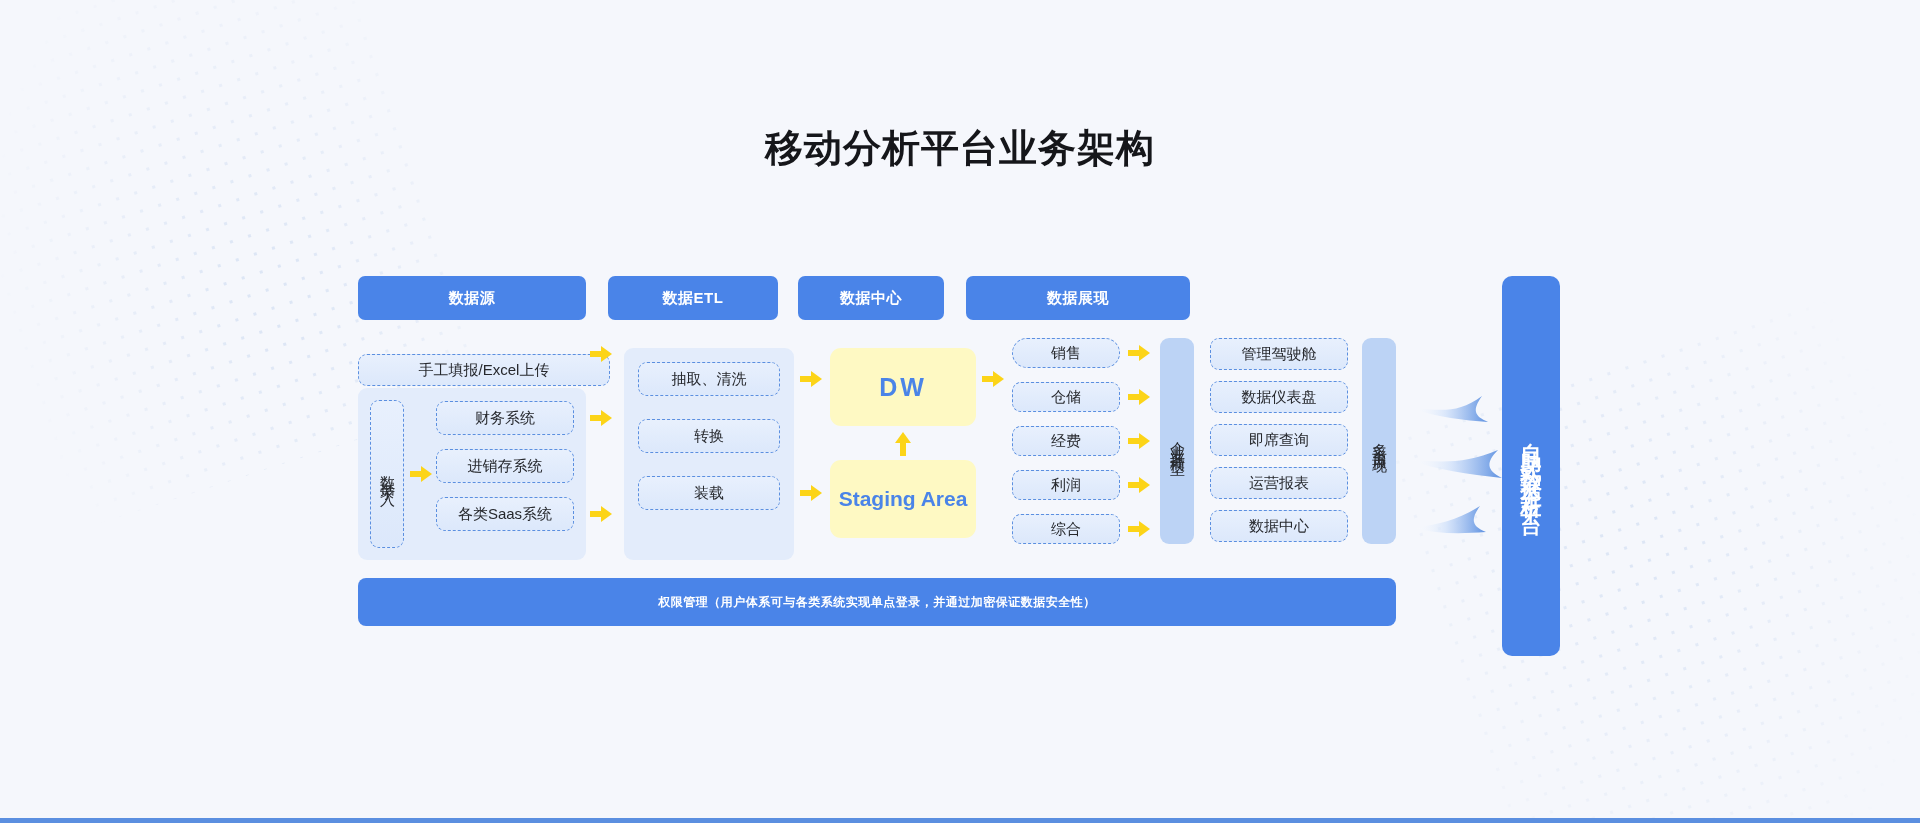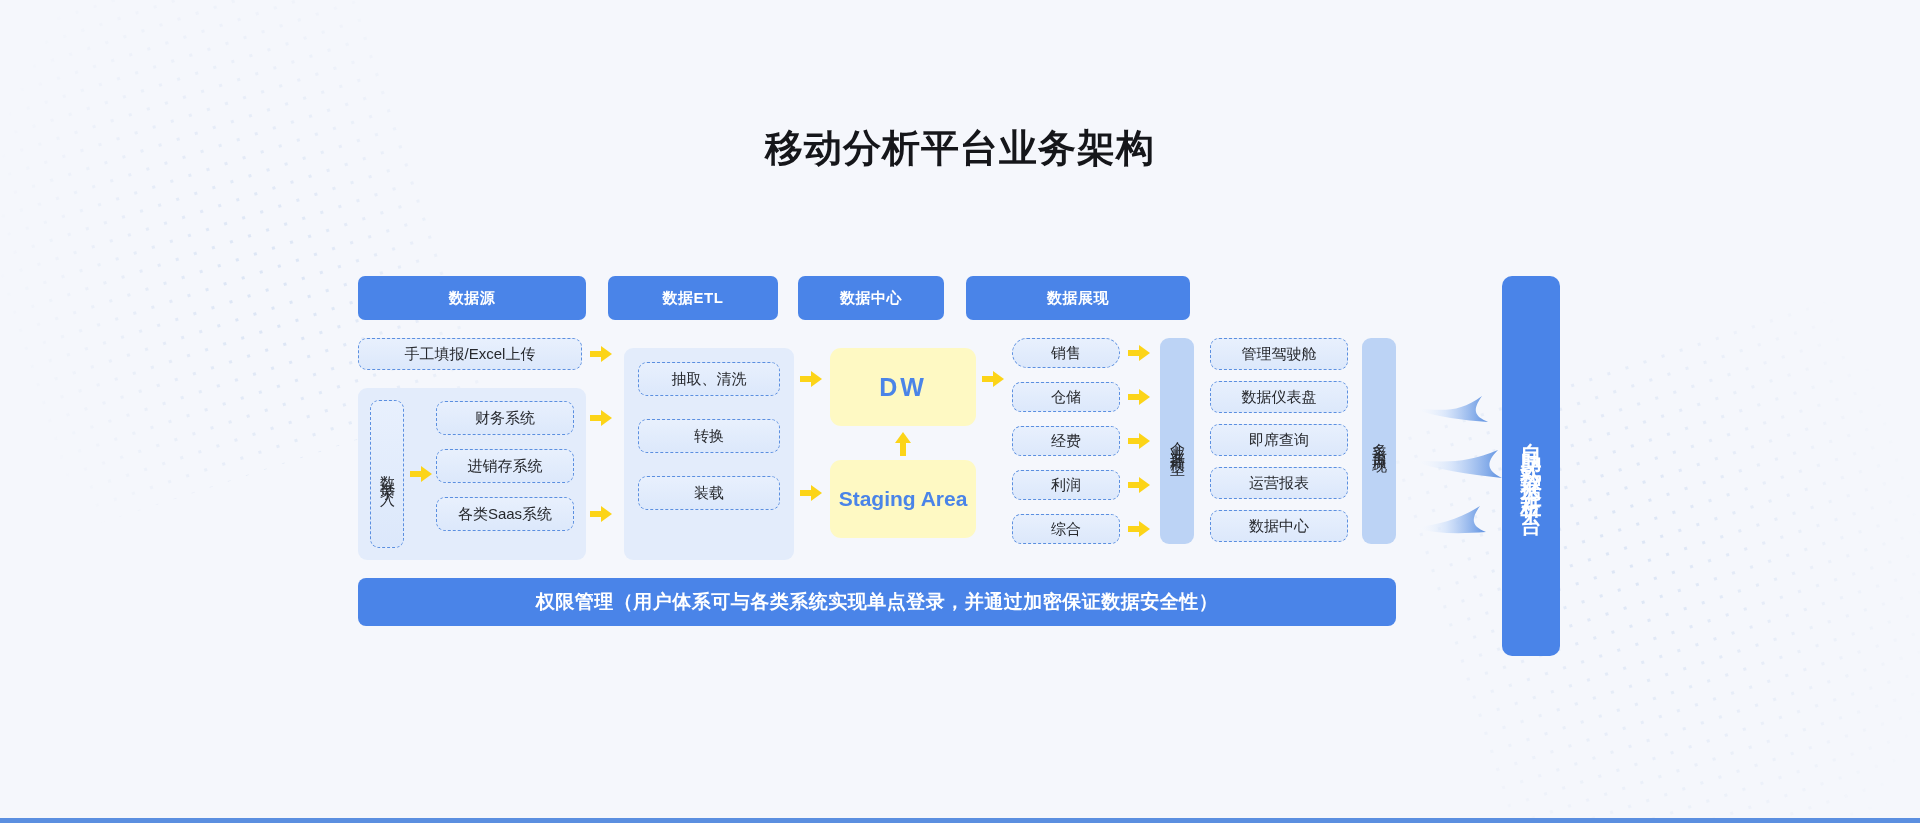--- a/index.html
+++ b/index.html
@@ -190,21 +190,21 @@
   
   #perm-bar {
     position: absolute;
     left: 0;
     top: 302px;
     width: 1038px;
     height: 48px;
     background: #4a84e8;
     border-radius: 8px;
     color: #fff;
-    font-size: 19px;
+    font-size: 12px;
     font-weight: bold;
     display: flex;
     align-items: center;
     justify-content: center;
     letter-spacing: 0.5px;
   }
 
   
   #platform-pill {
     position: absolute;
@@ -245,21 +245,21 @@
 
   <div class="hdr-row">
     <div class="hdr c1">数据源</div>
     <div class="hdr c2">数据ETL</div>
     <div class="hdr c3">数据中心</div>
     <div class="hdr c5">数据展现</div>
   </div>
 
   <div id="body-row">
 
-    <div class="chip" style="left:0px; top:0px; width:224px; height:32px;">手工填报/Excel上传</div>
+    <div class="chip" style="left:0px; top:16px; width:252px; height:32px;">手工填报/Excel上传</div>
 
     <div class="panel" style="left:0px; top:50px; width:228px; height:172px;"></div>
 
     <div class="chip vert" style="left:12px; top:62px; width:34px; height:148px;">数据录入</div>
 
     <div class="arrow" style="left:52px; top:128px;">
       <div class="shaft"></div>
         <div class="head"></div>
     </div>
 

